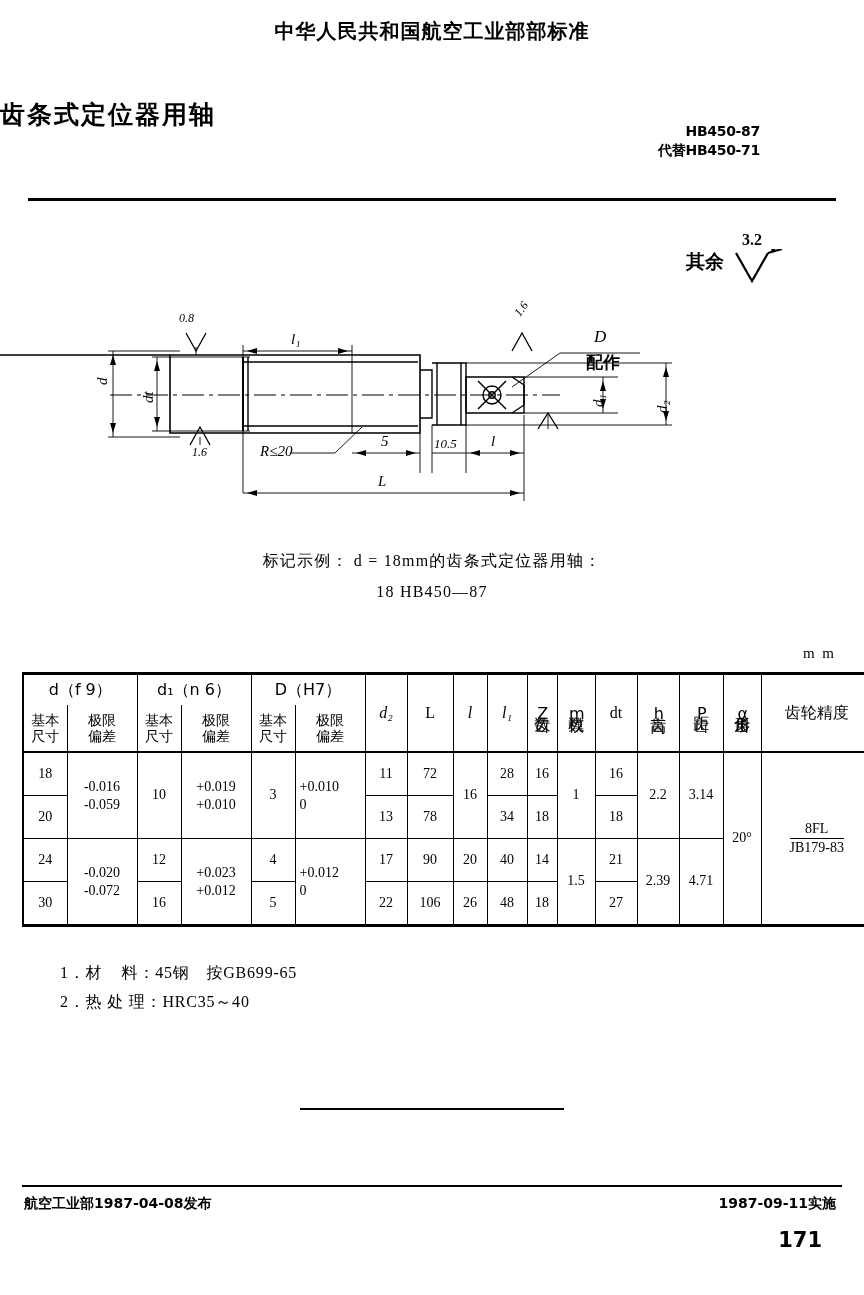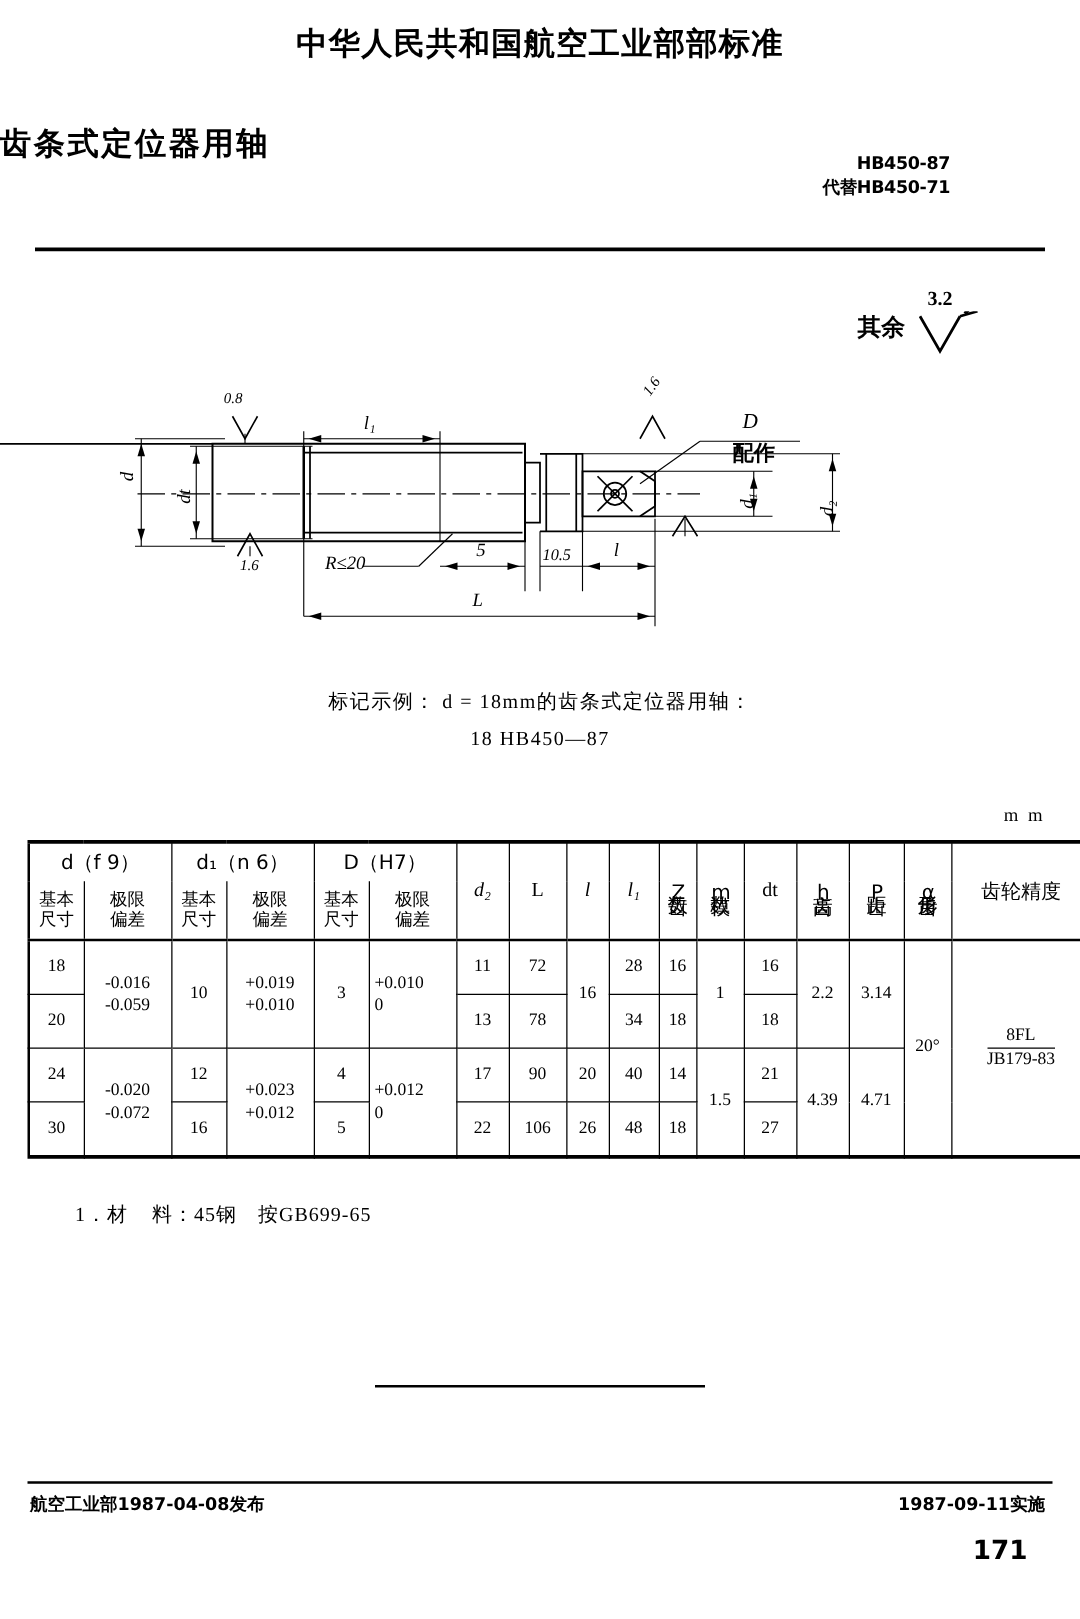--- a/index.html
+++ b/index.html
@@ -16,21 +16,21 @@
     overflow: hidden;
   }
 
   
   .hdr-ministry {
     position: absolute;
     top: 18px; left: 0; width: 864px;
     text-align: center;
     font-family: "DejaVu Sans", sans-serif;
     font-weight: bold;
-    font-size: 25px;
+    font-size: 20px;
     letter-spacing: 1px;
   }
   .hdr-title {
     position: absolute;
     top: 98px; left: 0; width: 859px;
     font-family: "DejaVu Sans", sans-serif;
     font-weight: bold;
     font-size: 25px;
     letter-spacing: 2px;
   }
@@ -478,40 +478,41 @@
         <span>0</span>
       </div>
     </td>
     <td>17</td>
     <td>90</td>
     <td>20</td>
     <td>40</td>
     <td>14</td>
     <td rowspan="2">1.5</td>
     <td>21</td>
-    <td rowspan="2">4.39</td>
+    <td rowspan="2">2.39</td>
     <td rowspan="2">4.71</td>
   </tr>
 
   <tr class="drow">
     <td>30</td>
     <td>16</td>
     <td>5</td>
     <td>22</td>
     <td>106</td>
     <td>26</td>
     <td>48</td>
     <td>18</td>
     <td>27</td>
   </tr>
 </tbody>
     </table>
 </div>
 
 <div class="notes">
   <div class="nline">1．材    料：45钢　按GB699-65</div>
+  <div class="nline">2．热 处 理：HRC35～40</div>
 </div>
 
 <div class="rule-mid"></div>
 <div class="rule-bottom"></div>
 <div class="foot-left">航空工业部1987-04-08发布</div>
 <div class="foot-right">1987-09-11实施</div>
 <div class="page-no">171</div>
 
 </body></html>

